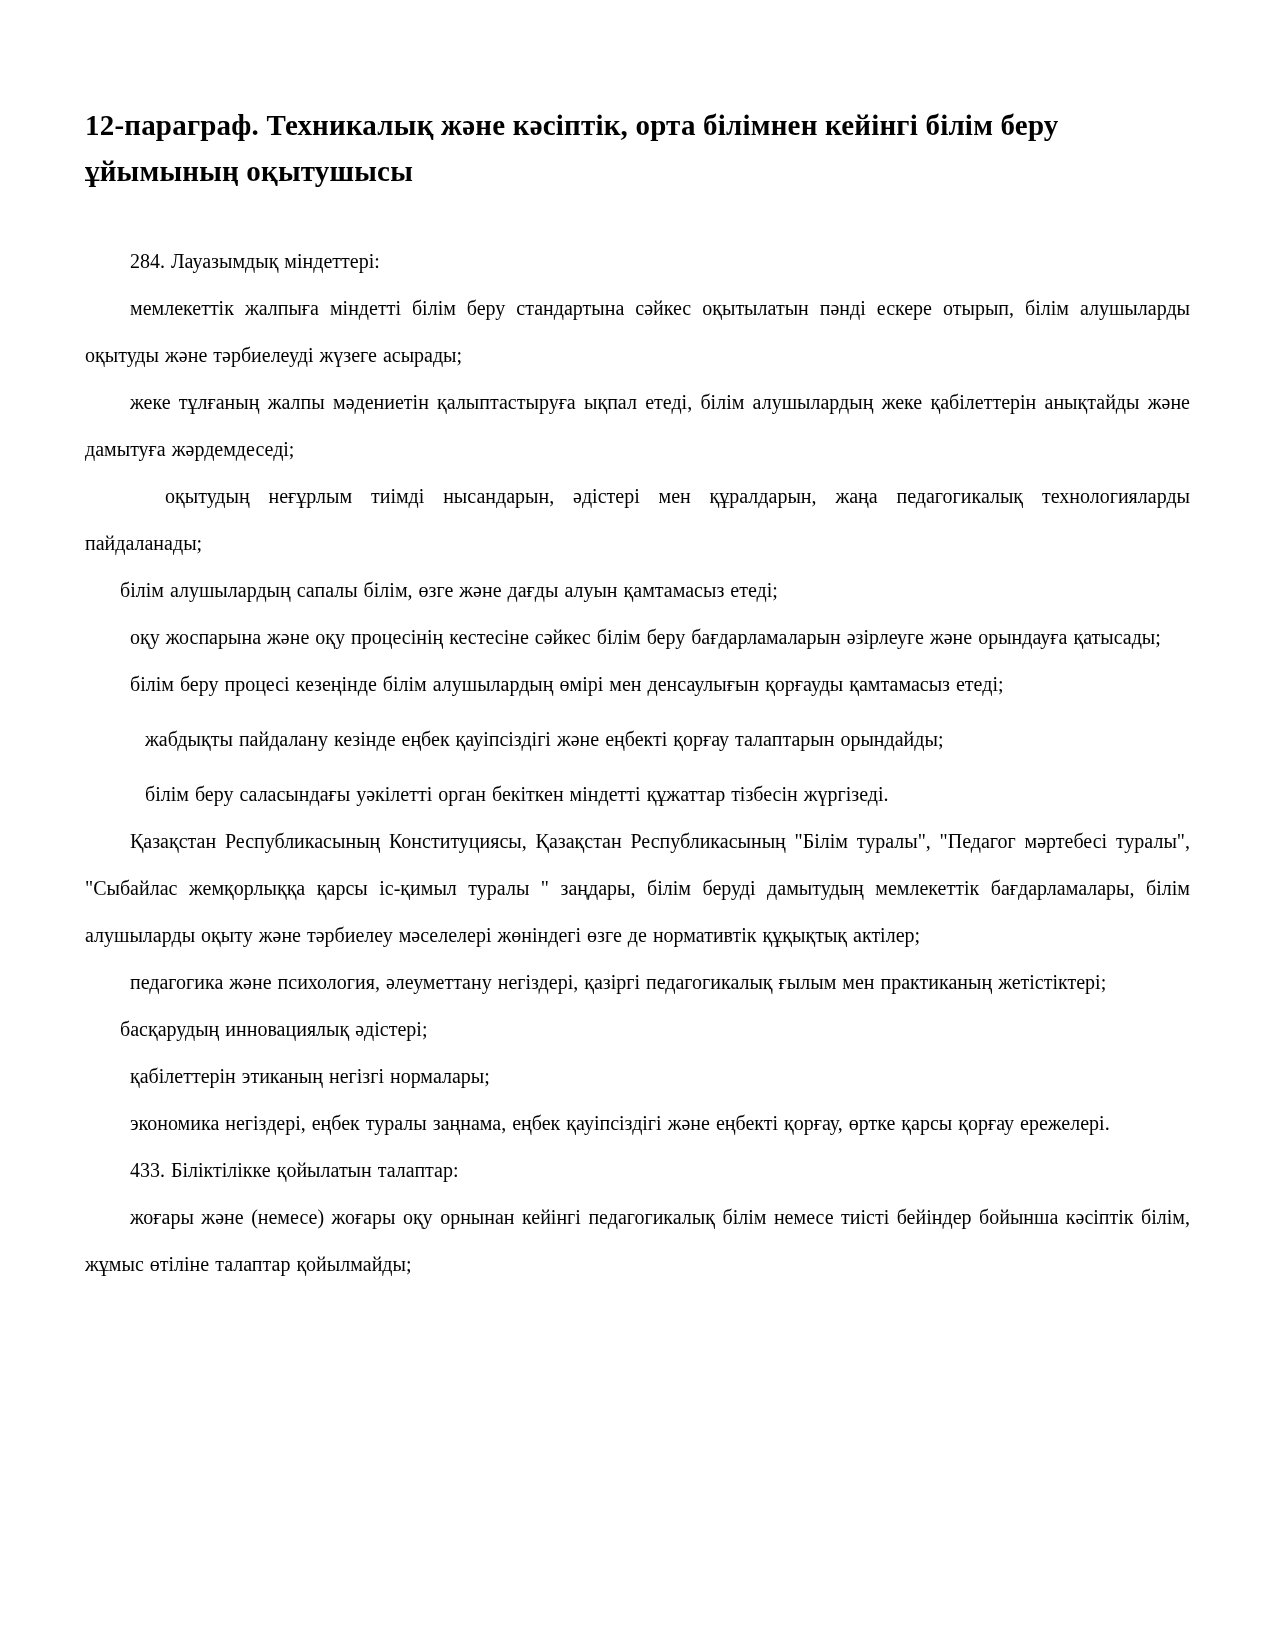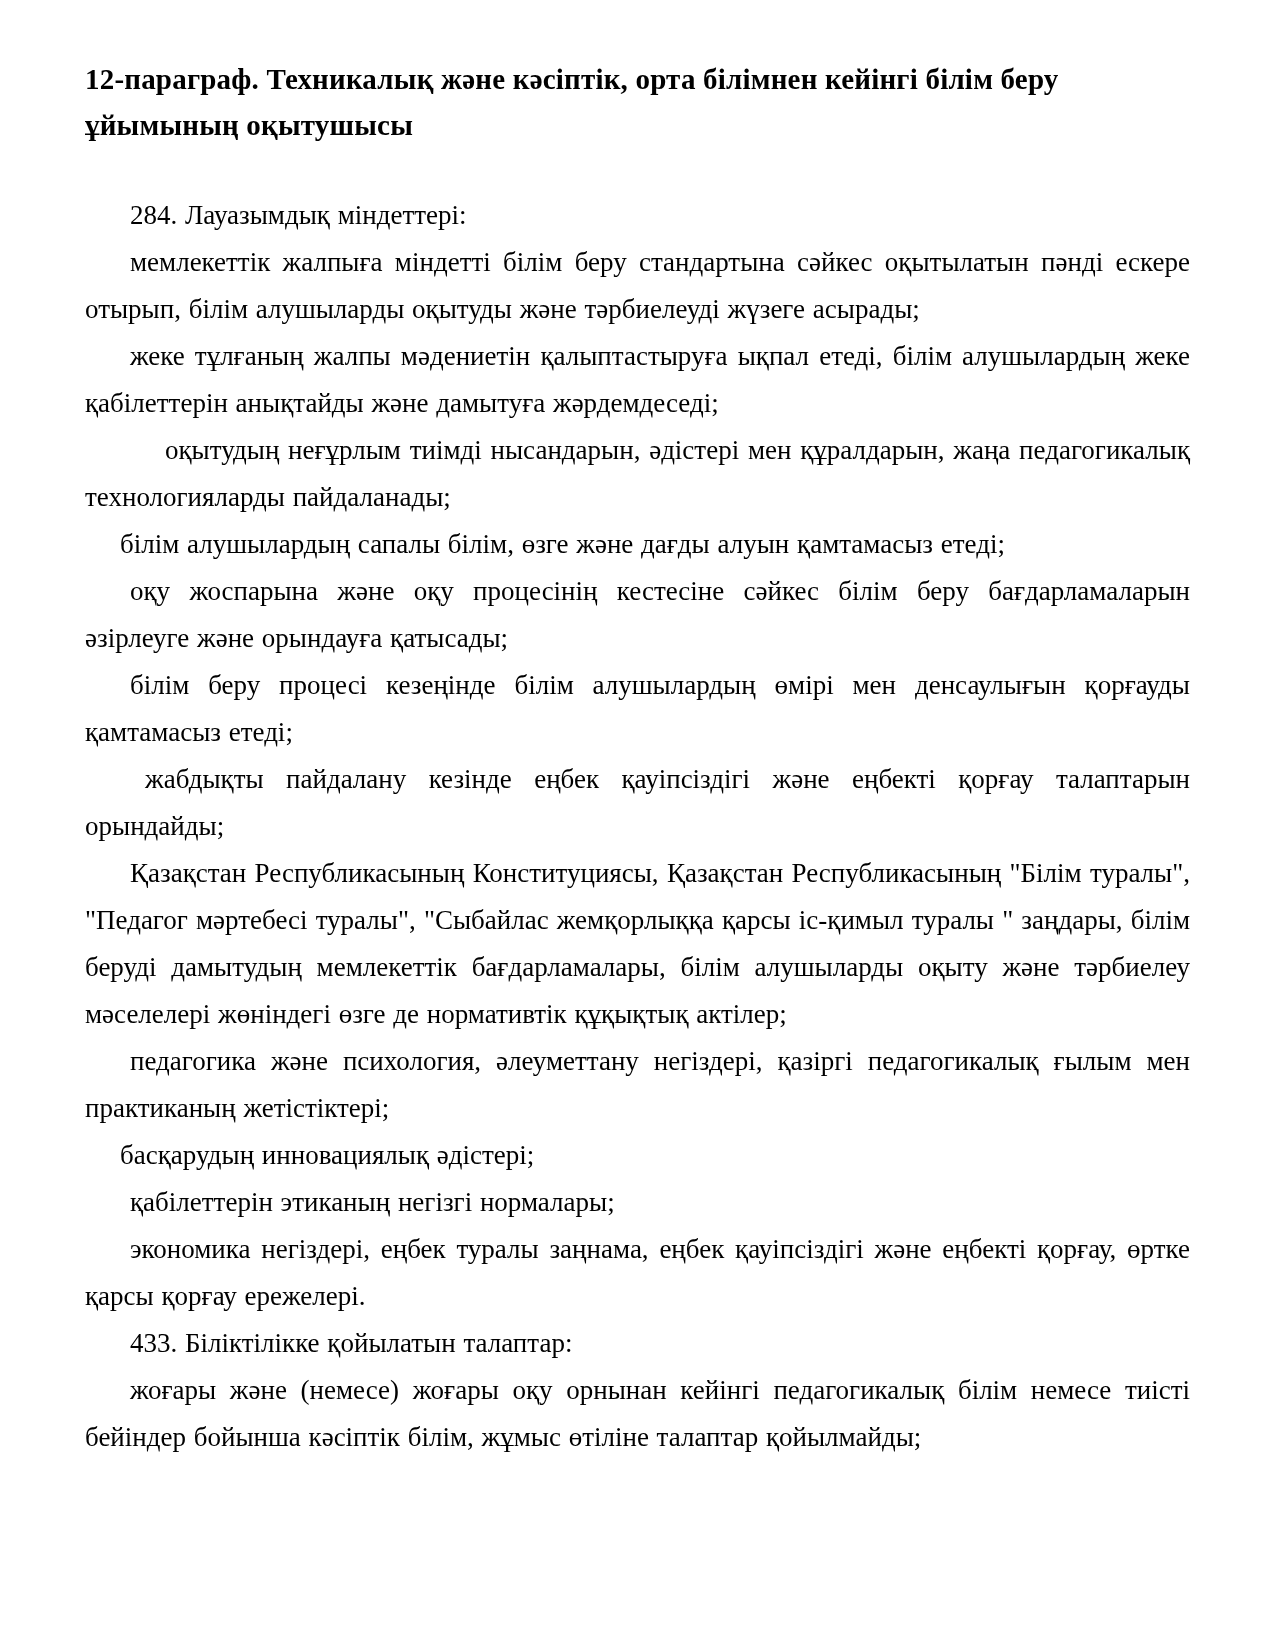--- a/index.html
+++ b/index.html
@@ -7,60 +7,61 @@
     padding: 0;
     background: #ffffff;
   }
   .page {
     position: relative;
     width: 1275px;
     height: 1650px;
     margin: 0 auto;
     background: #ffffff;
     box-sizing: border-box;
-    padding: 56px 85px 0 85px;
+    padding: 102px 85px 0 85px;
     font-family: "Liberation Serif", "DejaVu Serif", serif;
     color: #000000;
     overflow: hidden;
   }
   .heading {
     font-size: 29px;
     font-weight: 700;
     line-height: 46px;
     margin: 0 0 44px 0;
     text-align: left;
     letter-spacing: 0.2px;
   }
   .para {
-    font-size: 27px;
+    font-size: 20px;
     line-height: 47px;
     text-align: justify;
     margin: 0;
     word-spacing: 1px;
   }
   
   .i1 { text-indent: 35px; }
   .i2 { text-indent: 45px; }
-  .i3 { text-indent: 60px; }
+  .i3 { text-indent: 60px; margin-top: 8px; }
   .i4 { text-indent: 80px; }
 </style>
 </head>
 <body>
 
 <div class="page">
   <h1 class="heading">12-параграф. Техникалық және кәсіптік, орта білімнен кейінгі білім беру ұйымының оқытушысы</h1>
 
   <p class="para i2">284. Лауазымдық міндеттері:</p>
   <p class="para i2">мемлекеттік жалпыға міндетті білім беру стандартына сәйкес оқытылатын пәнді ескере отырып, білім алушыларды оқытуды және тәрбиелеуді жүзеге асырады;</p>
   <p class="para i2">жеке тұлғаның жалпы мәдениетін қалыптастыруға ықпал етеді, білім алушылардың жеке қабілеттерін анықтайды және дамытуға жәрдемдеседі;</p>
   <p class="para i4">оқытудың неғұрлым тиімді нысандарын, әдістері мен құралдарын, жаңа педагогикалық технологияларды пайдаланады;</p>
   <p class="para i1">білім алушылардың сапалы білім, өзге және дағды алуын қамтамасыз етеді;</p>
   <p class="para i2">оқу жоспарына және оқу процесінің кестесіне сәйкес білім беру бағдарламаларын әзірлеуге және орындауға қатысады;</p>
   <p class="para i2">білім беру процесі кезеңінде білім алушылардың өмірі мен денсаулығын қорғауды қамтамасыз етеді;</p>
   <p class="para i3">жабдықты пайдалану кезінде еңбек қауіпсіздігі және еңбекті қорғау талаптарын орындайды;</p>
+  <p class="para i3">білім беру саласындағы уәкілетті орган бекіткен міндетті құжаттар тізбесін жүргізеді.</p>
   <p class="para i2">Қазақстан Республикасының Конституциясы, Қазақстан Республикасының "Білім туралы", "Педагог мәртебесі туралы", "Сыбайлас жемқорлыққа қарсы іс-қимыл туралы " заңдары, білім беруді дамытудың мемлекеттік бағдарламалары, білім алушыларды оқыту және тәрбиелеу мәселелері жөніндегі өзге де нормативтік құқықтық актілер;</p>
   <p class="para i2">педагогика және психология, әлеуметтану негіздері, қазіргі педагогикалық ғылым мен практиканың жетістіктері;</p>
   <p class="para i1">басқарудың инновациялық әдістері;</p>
   <p class="para i2">қабілеттерін этиканың негізгі нормалары;</p>
   <p class="para i2">экономика негіздері, еңбек туралы заңнама, еңбек қауіпсіздігі және еңбекті қорғау, өртке қарсы қорғау ережелері.</p>
   <p class="para i2">433. Біліктілікке қойылатын талаптар:</p>
   <p class="para i2">жоғары және (немесе) жоғары оқу орнынан кейінгі педагогикалық білім немесе тиісті бейіндер бойынша кәсіптік білім, жұмыс өтіліне талаптар қойылмайды;</p>
 
 </div>
 

